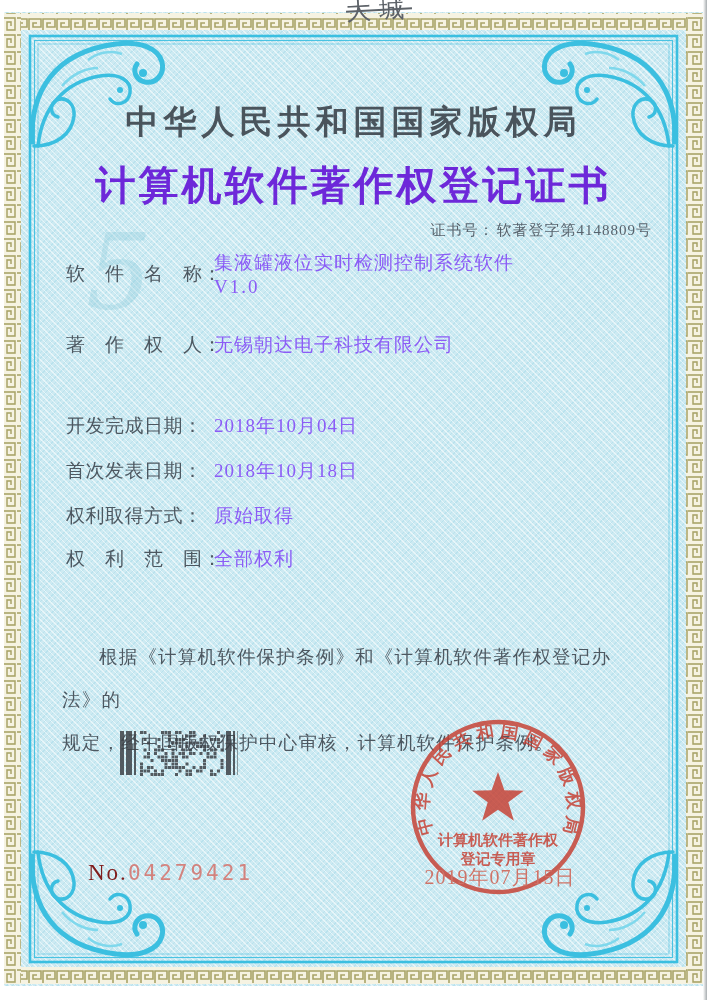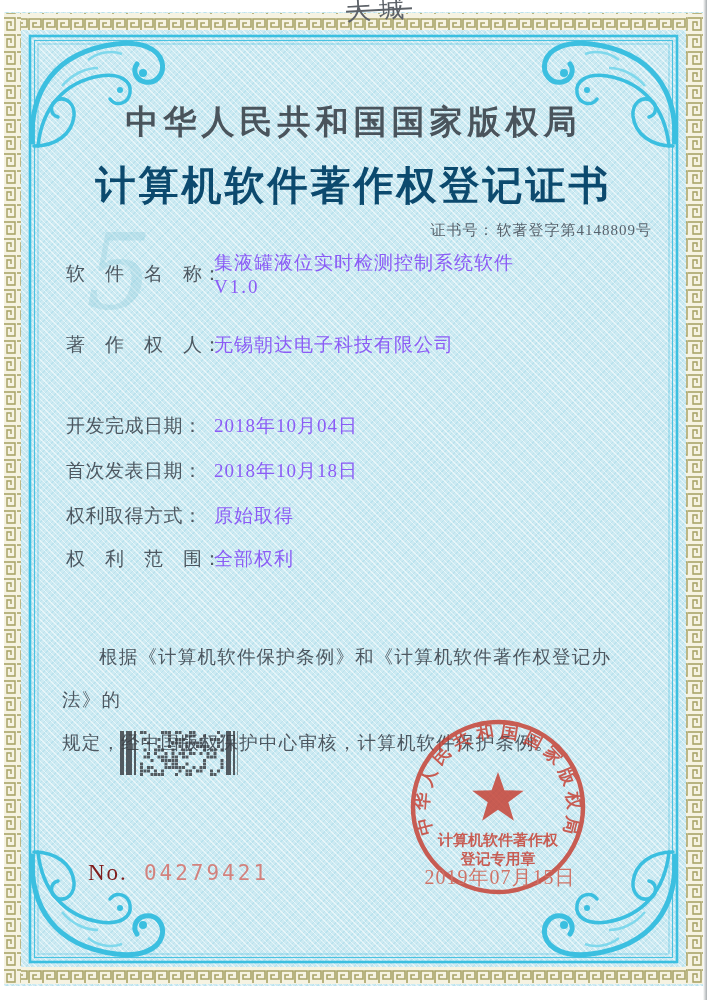--- a/index.html
+++ b/index.html
@@ -39,21 +39,21 @@
     color:rgba(134,198,216,0.30);z-index:1;
     font-family:"DejaVu Serif",serif;
   }
 
   .authority{
     position:absolute;top:100px;left:0;right:0;text-align:center;
     font-size:33px;font-weight:bold;color:#4a545c;letter-spacing:5px;
   }
   .main-title{
     position:absolute;top:158px;left:0;right:0;text-align:center;
-    font-size:40px;font-weight:bold;color:#0c4a6e;letter-spacing:3px;
+    font-size:40px;font-weight:bold;color:#6d28d9;letter-spacing:3px;
   }
   .cert-line{
     position:absolute;top:221px;right:55px;
     font-size:15px;color:#57626c;letter-spacing:1px;
   }
   .cert-line .cert-value{margin-left:2px;}
 
   .row{position:absolute;left:66px;display:flex;align-items:center;}
   .row .label{
     width:148px;flex:0 0 148px;
@@ -70,21 +70,21 @@
   }
   .statement .line1{text-indent:2em;}
 
   .barcode{position:absolute;left:120px;top:729px;}
 
   .seal{position:absolute;left:403px;top:712px;width:190px;height:190px;}
 
   .serial{position:absolute;left:88px;top:860px;display:flex;align-items:baseline;}
   .serial .prefix{font-size:23px;color:#7f1d1d;letter-spacing:2px;}
   .serial .number{
-    margin-left:16px;font-size:21px;color:#d4716a;letter-spacing:3px;
+    font-size:21px;color:#d4716a;letter-spacing:3px;
     font-family:"DejaVu Sans Mono",monospace;opacity:.85;
   }
 </style>
 </head>
 <body>
 
 <div class="page">
 
   <div class="paper-bg"></div>
 

